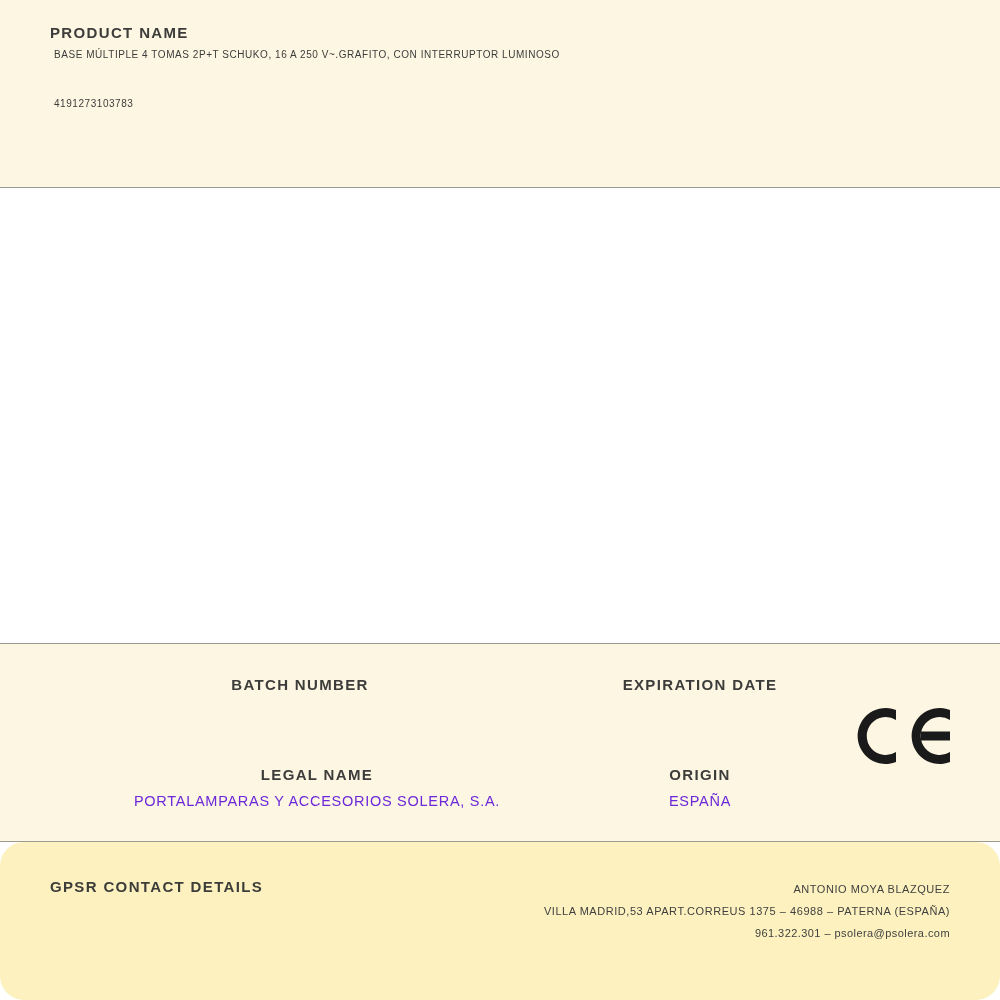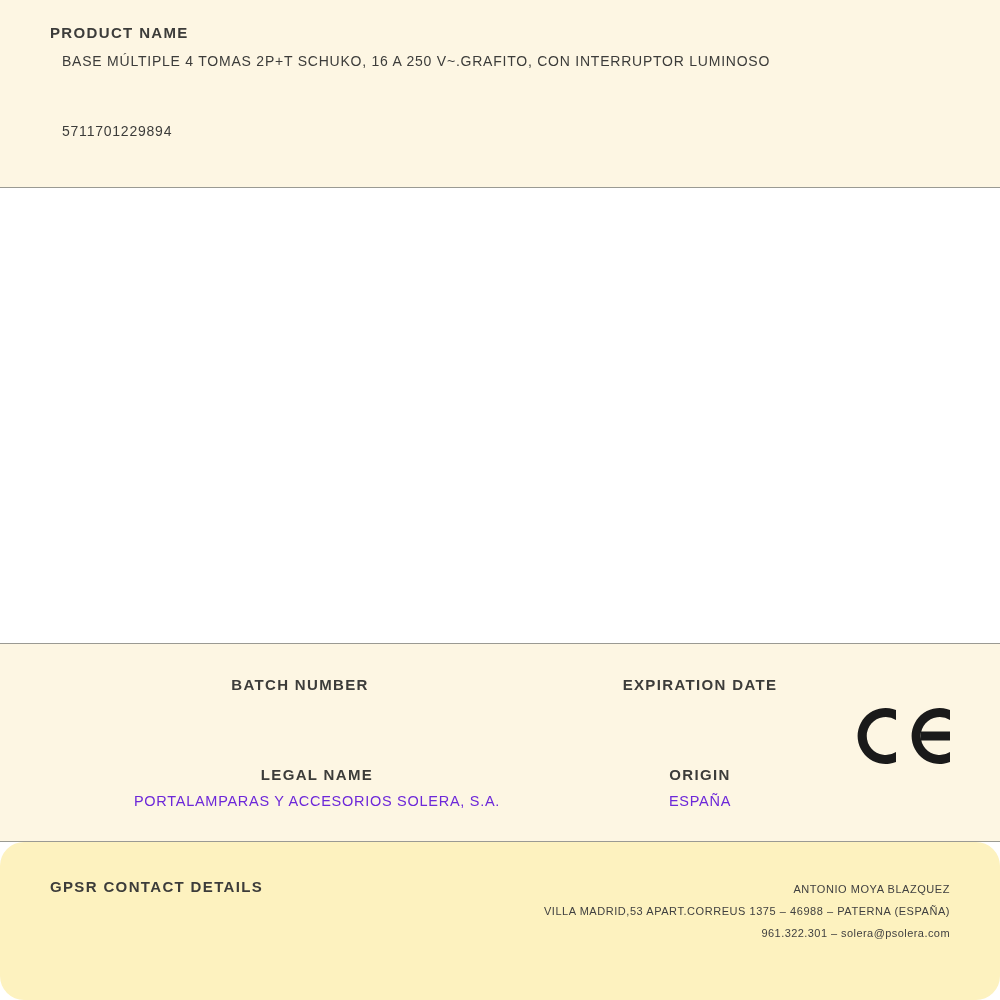--- a/index.html
+++ b/index.html
@@ -33,24 +33,24 @@
   }
   .field-label {
     font-size: 15px;
     font-weight: bold;
     letter-spacing: 0.09em;
     color: #3c3c3a;
     margin: 0 0 8px 0;
     text-transform: uppercase;
   }
   .field-value {
-    font-size: 14px;
+    font-size: 10px;
     letter-spacing: 0.055em;
     color: #3c3c3a;
-    margin: 12px;
+    margin: 4px;
     text-transform: uppercase;
     white-space: nowrap;
   }
   .field-value.plain {
     text-transform: none;
   }
   .spacer-26 { height: 30px; }
 
   
   .middle-block {
@@ -141,21 +141,21 @@
 </style>
 </head>
 <body>
 
 <div class="page">
 
   <div class="top-block">
     <div class="field-label">PRODUCT NAME</div>
     <div class="field-value">BASE MÚLTIPLE 4 TOMAS 2P+T SCHUKO, 16 A 250 V~.GRAFITO, CON INTERRUPTOR LUMINOSO</div>
     <div class="spacer-26"></div>
-    <div class="field-value plain">5711701229894</div>
+    <div class="field-value plain">4191273103783</div>
   </div>
 
   <div class="middle-block"></div>
 
   <div class="info-block">
 
     <div class="info-col col-batch">
       <div class="info-label">BATCH NUMBER</div>
       <div class="info-value"></div>
     </div>
@@ -184,17 +184,17 @@
         <rect x="67" y="27.5" width="29" height="9" fill="#1a1a1a"></rect>
       </svg>
     </div>
   </div>
 
   <div class="footer">
     <div class="gpsr-label">GPSR CONTACT DETAILS</div>
     <div class="contact-lines">
       <div class="contact-line">ANTONIO MOYA BLAZQUEZ</div>
       <div class="contact-line">VILLA MADRID,53   APART.CORREUS 1375 – 46988 – PATERNA (ESPAÑA)</div>
-      <div class="contact-line lower">961.322.301 – solera@psolera.com</div>
+      <div class="contact-line lower">961.322.301 – psolera@psolera.com</div>
     </div>
   </div>
 
 </div>
 
 </body></html>

